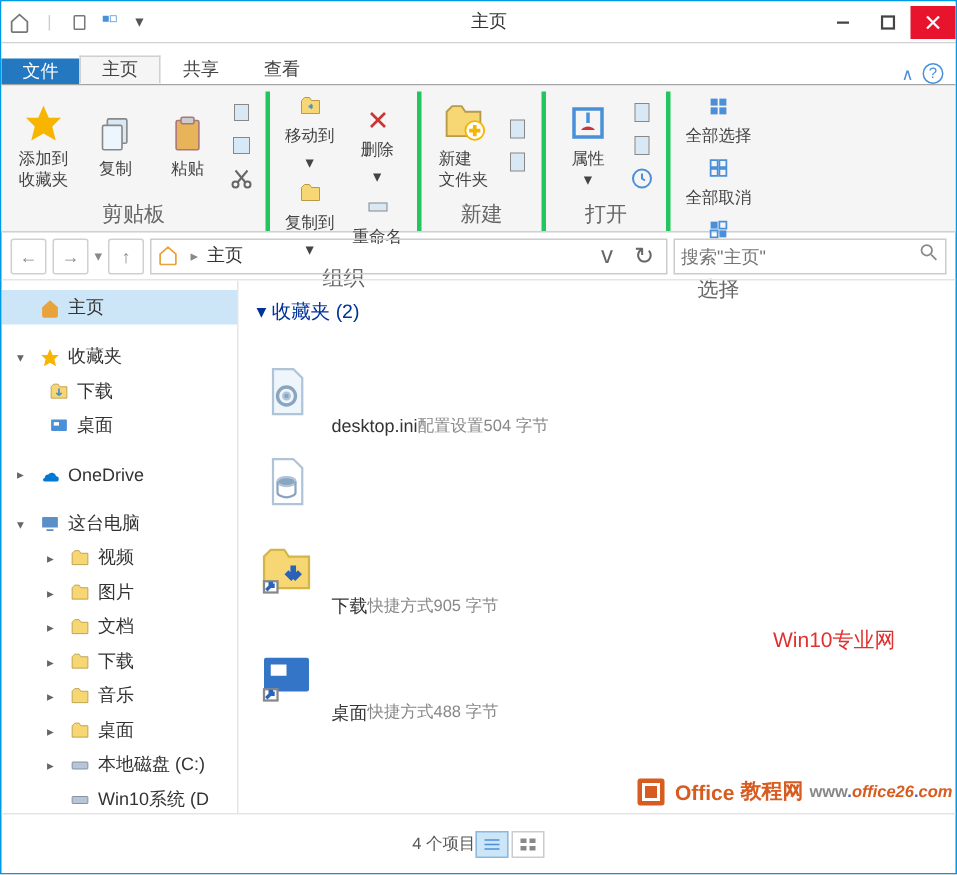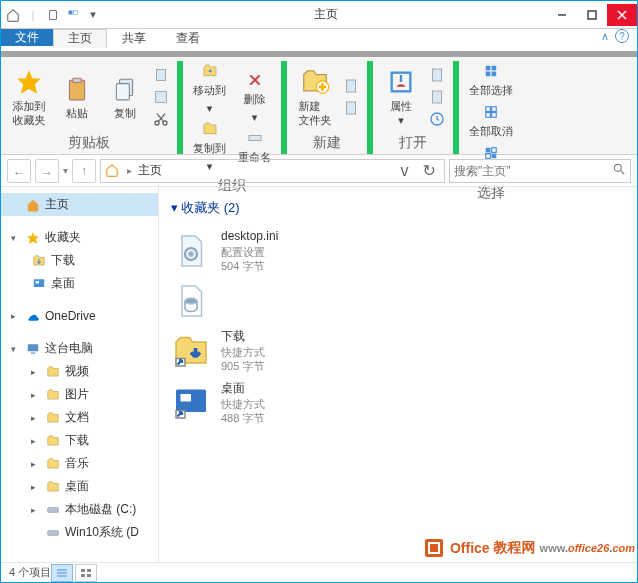--- a/index.html
+++ b/index.html
@@ -10,29 +10,29 @@
     .titlebar { height: 28px; background: #fff; display: flex; align-items: center; border-bottom: 1px solid #d0d0d0; }
     .qat { display: flex; align-items: center; gap: 4px; padding: 0 4px; }
     .qat-icon { width: 16px; height: 16px; display: flex; align-items: center; justify-content: center; font-size: 11px; color: #555; }
     .title { flex: 1; text-align: center; font-size: 12px; color: #333; }
     .win-controls { display: flex; }
     .win-btn { width: 30px; height: 22px; display: flex; align-items: center; justify-content: center; font-size: 11px; cursor: pointer; }
     .win-close { background: #e8132c; color: #fff; }
     .win-close svg { stroke: #fff; }
     
     
-    .tabs { height: 28px; display: flex; align-items: flex-start; background: #fff; border-bottom: 6px solid #a3a3a3; }
+    .tabs { height: 28px; display: flex; align-items: flex-end; background: #fff; border-bottom: 1px solid #a3a3a3; }
     .tab-file { background: #2378c0; color: #fff; padding: 0 14px; display: flex; align-items: center; font-size: 12px; cursor: pointer; }
     .tab { padding: 0 14px; display: flex; align-items: center; font-size: 12px; color: #444; cursor: pointer; border: 1px solid transparent; }
     .tab.active { border: 1px solid #d0d0d0; border-bottom: 1px solid #f5f5f5; background: #f5f5f5; }
     .help-area { margin-left: auto; padding: 0 8px; display: flex; align-items: center; gap: 6px; color: #4a90d9; font-size: 11px; }
     
     
     .ribbon { height: 98px; background: #f5f5f5; border-bottom: 1px solid #d0d0d0; display: flex; padding: 4px 0 0 0; }
-    .group { display: flex; flex-direction: column; padding: 0 6px; border-right: 6px solid #22c55e; }
+    .group { display: flex; flex-direction: column; padding: 0 6px; border-right: 3px solid #22c55e; }
     .group-content { flex: 1; display: flex; align-items: center; gap: 4px; }
     .group-label { text-align: center; font-size: 14px; color: #666; padding: 2px 0; }
     .big-btn { display: flex; flex-direction: column; align-items: center; justify-content: center; width: 44px; font-size: 11px; color: #444; cursor: pointer; line-height: 1.2; }
     .big-btn .icon { width: 32px; height: 32px; margin-bottom: 2px; display: flex; align-items: center; justify-content: center; }
     .col-btns { display: flex; flex-direction: column; gap: 2px; }
     .small-btn { display: flex; align-items: center; gap: 4px; font-size: 11px; color: #444; cursor: pointer; padding: 2px 4px; white-space: nowrap; flex-direction: column; }
     .small-btn .icon { width: 16px; height: 16px; display: flex; align-items: center; justify-content: center; }
     .small-icon-btn { width: 20px; height: 20px; display: flex; align-items: center; justify-content: center; cursor: pointer; }
     
     
@@ -53,33 +53,33 @@
     .tree-item.active { background: #cde6f7; }
     .tree-item .twisty { width: 10px; font-size: 9px; color: #666; }
     .tree-item .ticon { width: 16px; height: 16px; display: flex; align-items: center; justify-content: center; }
     .tree-item.child { padding-left: 30px; }
     .tree-spacer { height: 10px; }
     
     .content { flex: 1; padding: 12px 12px; overflow: auto; position: relative; }
     .section-header { font-size: 13px; color: #003399; margin-bottom: 8px; cursor: pointer; }
     .file-item { display: flex; align-items: center; gap: 10px; padding: 4px 0; cursor: pointer; }
     .file-icon { width: 40px; height: 40px; display: flex; align-items: center; justify-content: center; }
-    .file-text { display: flex; flex-direction: column; line-height: 1.3; }
+    .file-text { display: flex; flex-direction: row; line-height: 1.3; margin-top: 48px; }
     .file-name { font-size: 12px; color: #333; }
     .file-sub { font-size: 11px; color: #888; }
     
     .watermark { position: absolute; right: 40px; top: 230px; text-align: center; color: #e03030; font-size: 14px; pointer-events: none; line-height: 1.4; }
     .office-mark { position: absolute; right: 2px; bottom: 2px; display: flex; align-items: center; gap: 4px; font-size: 14px; font-weight: bold; pointer-events: none; }
     .office-mark .o1 { color: #d85b1f; }
     .office-mark .o2 { color: #d85b1f; }
     .office-mark .dot { color: #426ab3; }
     .office-mark .dom { color: #d85b1f; font-style: italic; }
     
     
-    .status { height: 20px; border-top: 1px solid #e5e5e5; display: flex; align-items: center; padding: 0 8px; font-size: 11px; color: #555; justify-content: flex-start; }
+    .status { height: 40px; border-top: 1px solid #e5e5e5; display: flex; align-items: center; padding: 0 8px; font-size: 11px; color: #555; justify-content: center; }
     .view-btns { display: flex; gap: 2px; }
     .view-btn { width: 22px; height: 18px; border: 1px solid #ccc; display: flex; align-items: center; justify-content: center; cursor: pointer; font-size: 10px; color: #666; }
     .view-btn.active { background: #cde6f7; border-color: #8ab8e0; }
   </style>
 </head>
 <body>
 
 <div class="window">
 
   <div class="titlebar">
@@ -142,35 +142,35 @@
           <span class="icon">
               <svg width="28" height="28" viewBox="0 0 24 24" fill="#f7b500">
                 <polygon points="12,2 15,9 22,9 17,14 19,22 12,18 5,22 7,14 2,9 9,9"></polygon>
               </svg>
             </span>
           <span style="white-space:pre-line">添加到
 收藏夹</span>
         </div>
         <div class="big-btn">
           <span class="icon">
+              <svg width="26" height="26" viewBox="0 0 24 24" fill="#d9e8f5" stroke="#888">
+                <rect x="7" y="3" width="12" height="15" rx="1"></rect>
+                <rect x="4" y="7" width="12" height="15" rx="1" fill="#eef6fd"></rect>
+              </svg>
+            </span>
+          <span>复制</span>
+        </div>
+        <div class="big-btn">
+          <span class="icon">
               <svg width="26" height="26" viewBox="0 0 24 24" fill="#e8b45a" stroke="#a77">
                 <rect x="5" y="4" width="14" height="18" rx="1"></rect>
                 <rect x="8" y="2" width="8" height="4" rx="1" fill="#ccc"></rect>
               </svg>
             </span>
           <span>粘贴</span>
-        </div>
-        <div class="big-btn">
-          <span class="icon">
-              <svg width="26" height="26" viewBox="0 0 24 24" fill="#d9e8f5" stroke="#888">
-                <rect x="7" y="3" width="12" height="15" rx="1"></rect>
-                <rect x="4" y="7" width="12" height="15" rx="1" fill="#eef6fd"></rect>
-              </svg>
-            </span>
-          <span>复制</span>
         </div>
         <div class="col-btns">
           <div class="small-icon-btn">
               <svg width="16" height="16" viewBox="0 0 24 24" fill="#d9e8f5" stroke="#888">
                 <rect x="5" y="4" width="14" height="16"></rect>
               </svg>
             </div>
           <div class="small-icon-btn">
               <svg width="16" height="16" viewBox="0 0 24 24" fill="#d9e8f5" stroke="#888">
                 <rect x="4" y="4" width="16" height="16"></rect>
@@ -541,20 +541,21 @@
             </svg>
           </span>
         <div class="file-text">
           <span class="file-name">桌面</span>
           <span class="file-sub">快捷方式</span>
           <span class="file-sub">488 字节</span>
         </div>
       </div>
 
       <div class="watermark">
+        <div>Win10专业网</div>
       </div>
     </div>
 
     <div class="office-mark">
       <svg width="24" height="24" viewBox="0 0 24 24">
           <rect x="3" y="3" width="18" height="18" rx="2" fill="#d85b1f"></rect>
           <rect x="6" y="6" width="12" height="12" fill="#fff"></rect>
           <rect x="8" y="8" width="8" height="8" fill="#d85b1f"></rect>
         </svg>
       <span class="o1">Office</span>

